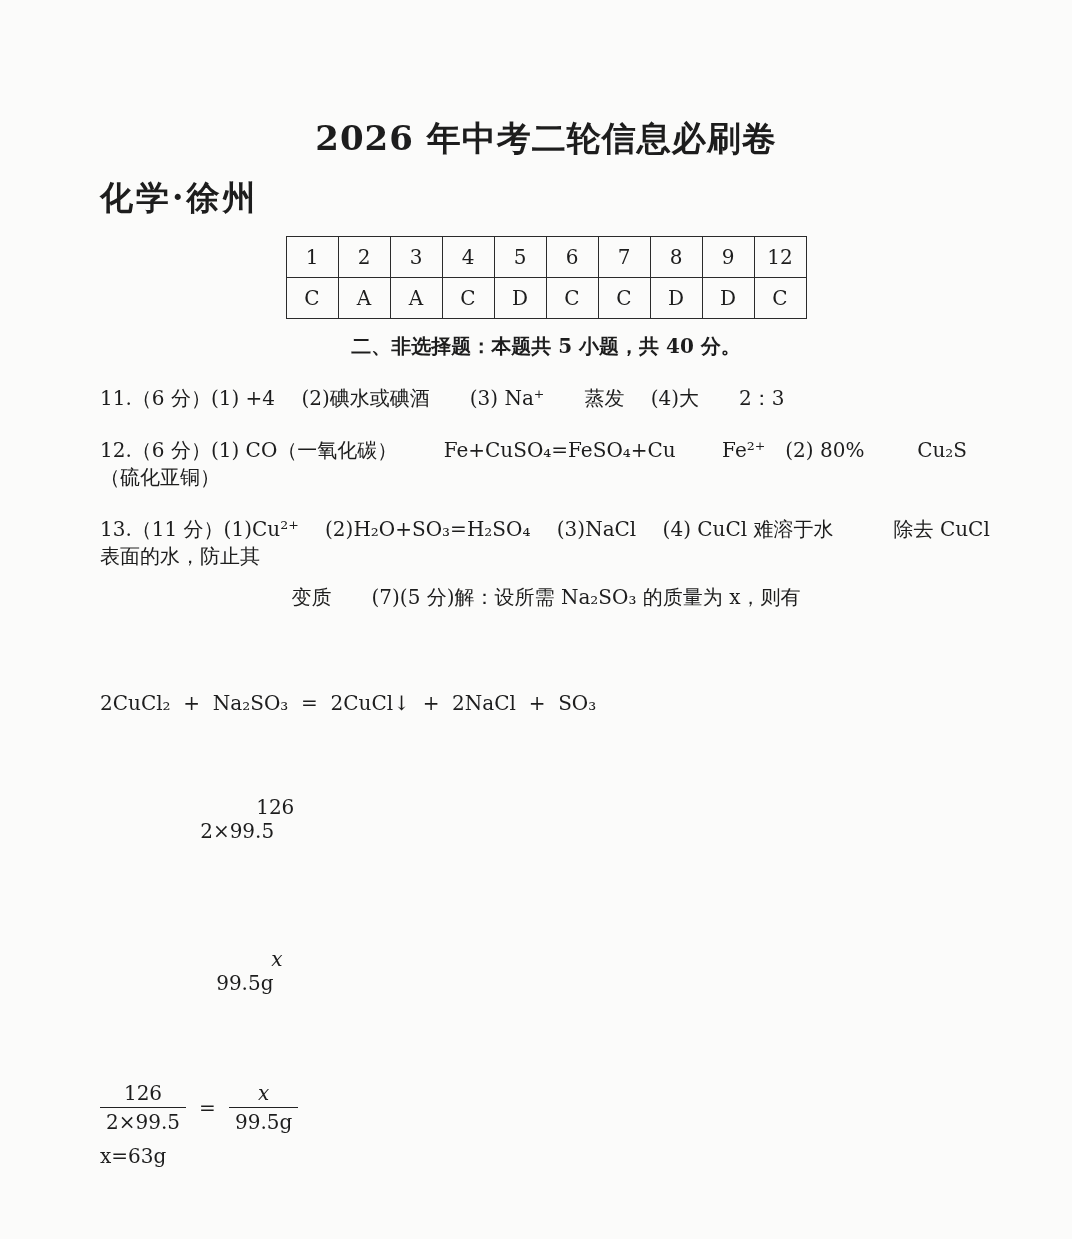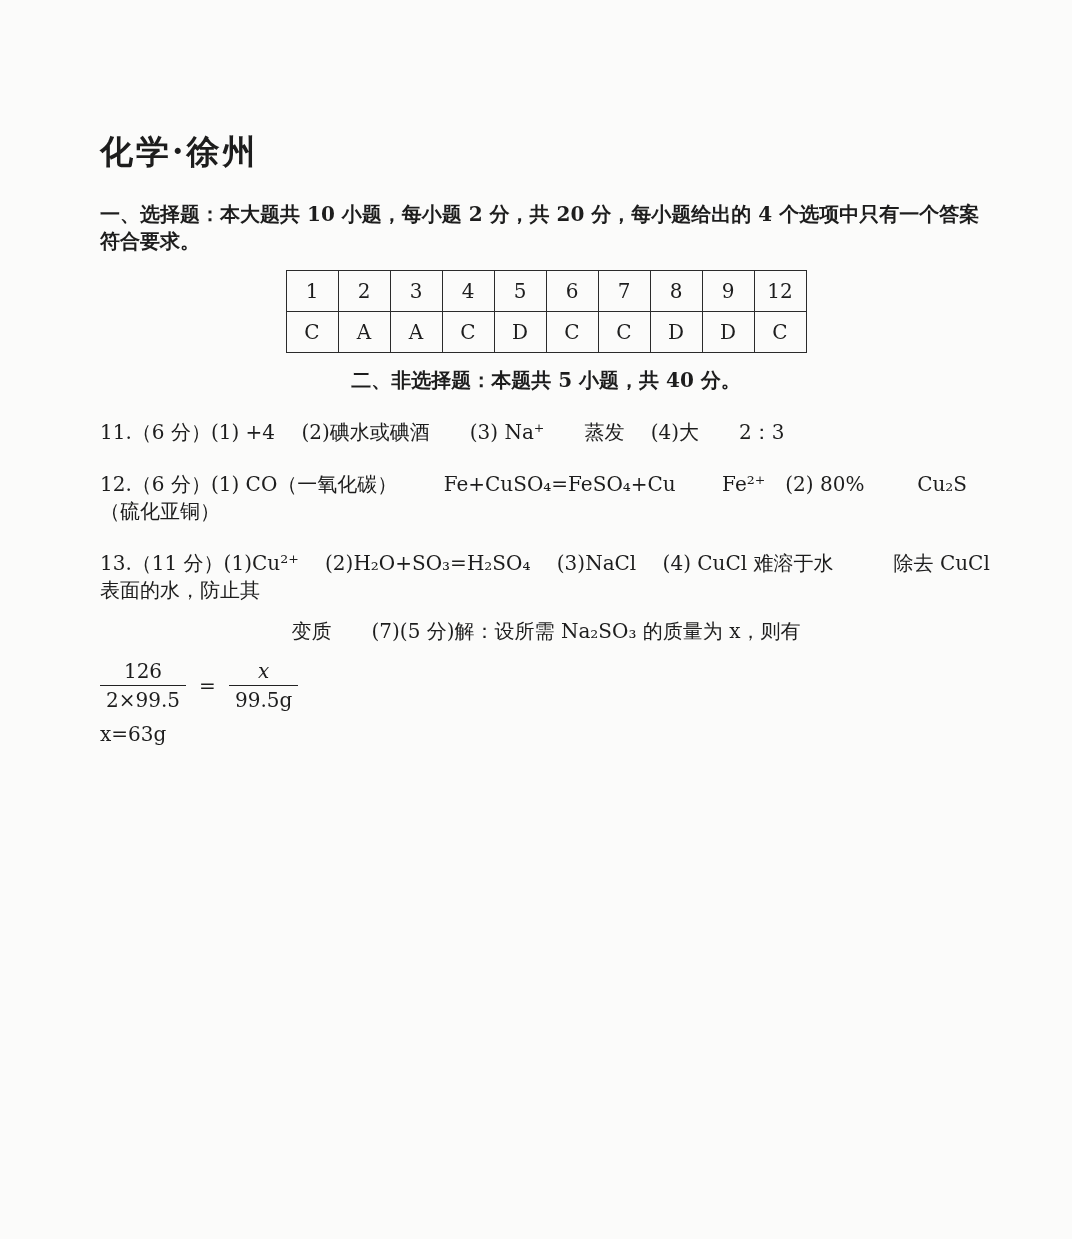--- a/index.html
+++ b/index.html
@@ -67,23 +67,23 @@
   .frac .var { font-style: italic; }
   .eqsign { display: inline-block; margin: 0 8px; font-size: 20px; vertical-align: middle; }
   .prop-line { margin-top: 14px; }
   .xres { margin-top: 10px; font-size: 20px; }
 </style>
 </head>
 <body>
 
 <div class="page">
 
+  <h1 class="title">2026 年中考二轮信息必刷卷</h1>
   <h2 class="subtitle">化学·徐州</h2>
 
-  <p class="sec-head">一、选择题：本大题共 10 小题，每小题 2 分，共 20 分，每小题给出的 4 个选项中只有一个答案符合要求。</p>
 
   <table class="answers">
     <tbody>
         <tr>
       <td>1</td>
       <td>2</td>
       <td>3</td>
       <td>4</td>
       <td>5</td>
       <td>6</td>
@@ -109,20 +109,31 @@
 
   <p class="sec-head tight">二、非选择题：本题共 5 小题，共 40 分。</p>
 
   <p class="ans">11.（6 分）(1) +4　 (2)碘水或碘酒　　(3) Na⁺　　蒸发　 (4)大　　2：3</p>
 
   <p class="ans">12.（6 分）(1) CO（一氧化碳）　　 Fe+CuSO₄=FeSO₄+Cu　　 Fe²⁺　(2) 80%　　  Cu₂S（硫化亚铜）</p>
 
   <p class="ans">13.（11 分）(1)Cu²⁺　 (2)H₂O+SO₃=H₂SO₄　 (3)NaCl　 (4) CuCl 难溶于水　　　除去 CuCl 表面的水，防止其</p>
   <p class="ans tight">变质　　(7)(5 分)解：设所需 Na₂SO₃ 的质量为 x，则有</p>
 
+  <div class="eq-block">
+    <div>2CuCl₂  +  Na₂SO₃  =  2CuCl↓  +  2NaCl  +  SO₃</div>
+    <div>
+      <span class="ml118">126</span>
+      <span class="ml62">2×99.5</span>
+    </div>
+    <div>
+      <span class="ml133">x</span>
+      <span class="ml78">99.5g</span>
+    </div>
+  </div>
 
   <div class="prop-line">
     <span class="frac">
       <span class="num">126</span>
       <span class="den">2×99.5</span>
     </span>
     <span class="eqsign">=</span>
     <span class="frac">
       <span class="num var">x</span>
       <span class="den">99.5g</span>

